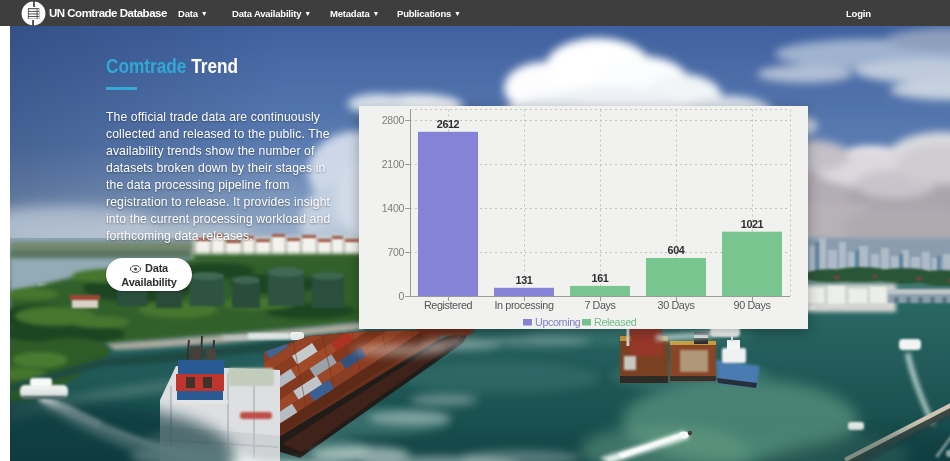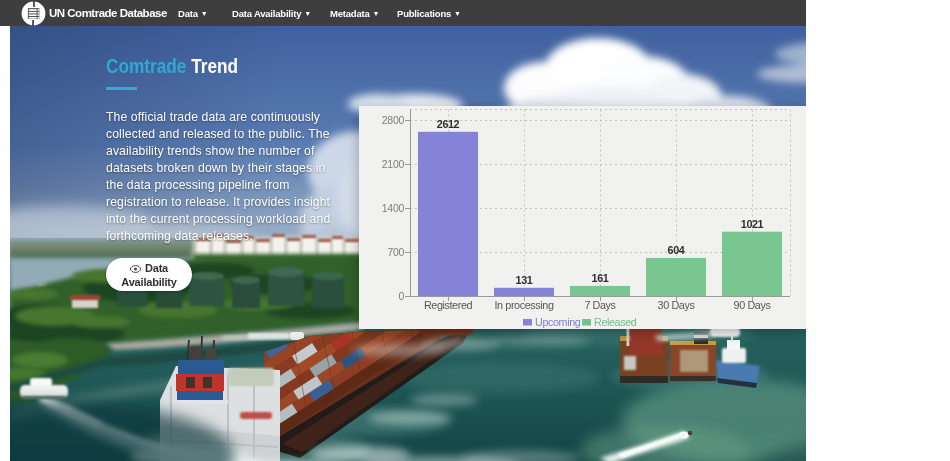--- a/index.html
+++ b/index.html
@@ -1,17 +1,17 @@
 <!DOCTYPE html>
 <html><head>
 <meta charset="utf-8">
 <style>
 * { margin:0; padding:0; box-sizing:border-box; }
 html,body { width:950px; height:461px; overflow:hidden; font-family:"Liberation Sans", sans-serif; background:#fff; }
-#page { position:relative; width:806px; height:461px; overflow:hidden; }
+#page { position:relative; width:950px; height:461px; overflow:hidden; }
 
 #nav { position:absolute; left:0; top:0; width:950px; height:26px; background:#3e3e3e; z-index:30; }
 #nav .brand { position:absolute; left:49px; top:0; height:26px; line-height:27px; color:#fff; font-size:11.5px; font-weight:bold; letter-spacing:-0.5px; }
 #nav .logo { position:absolute; left:21px; top:0.5px; }
 #nav .mi { position:absolute; top:0; height:26px; line-height:27px; color:#fff; font-size:9.5px; font-weight:bold; letter-spacing:-0.2px; }
 #nav .car { font-size:7px; position:relative; top:-1px; margin-left:3px; }
 
 #hero { position:absolute; left:10px; top:26px; width:950px; height:435px; overflow:hidden; }
 #bg { position:absolute; left:0; top:0; }
 .htext { position:absolute; left:96px; top:28px; z-index:5; }

